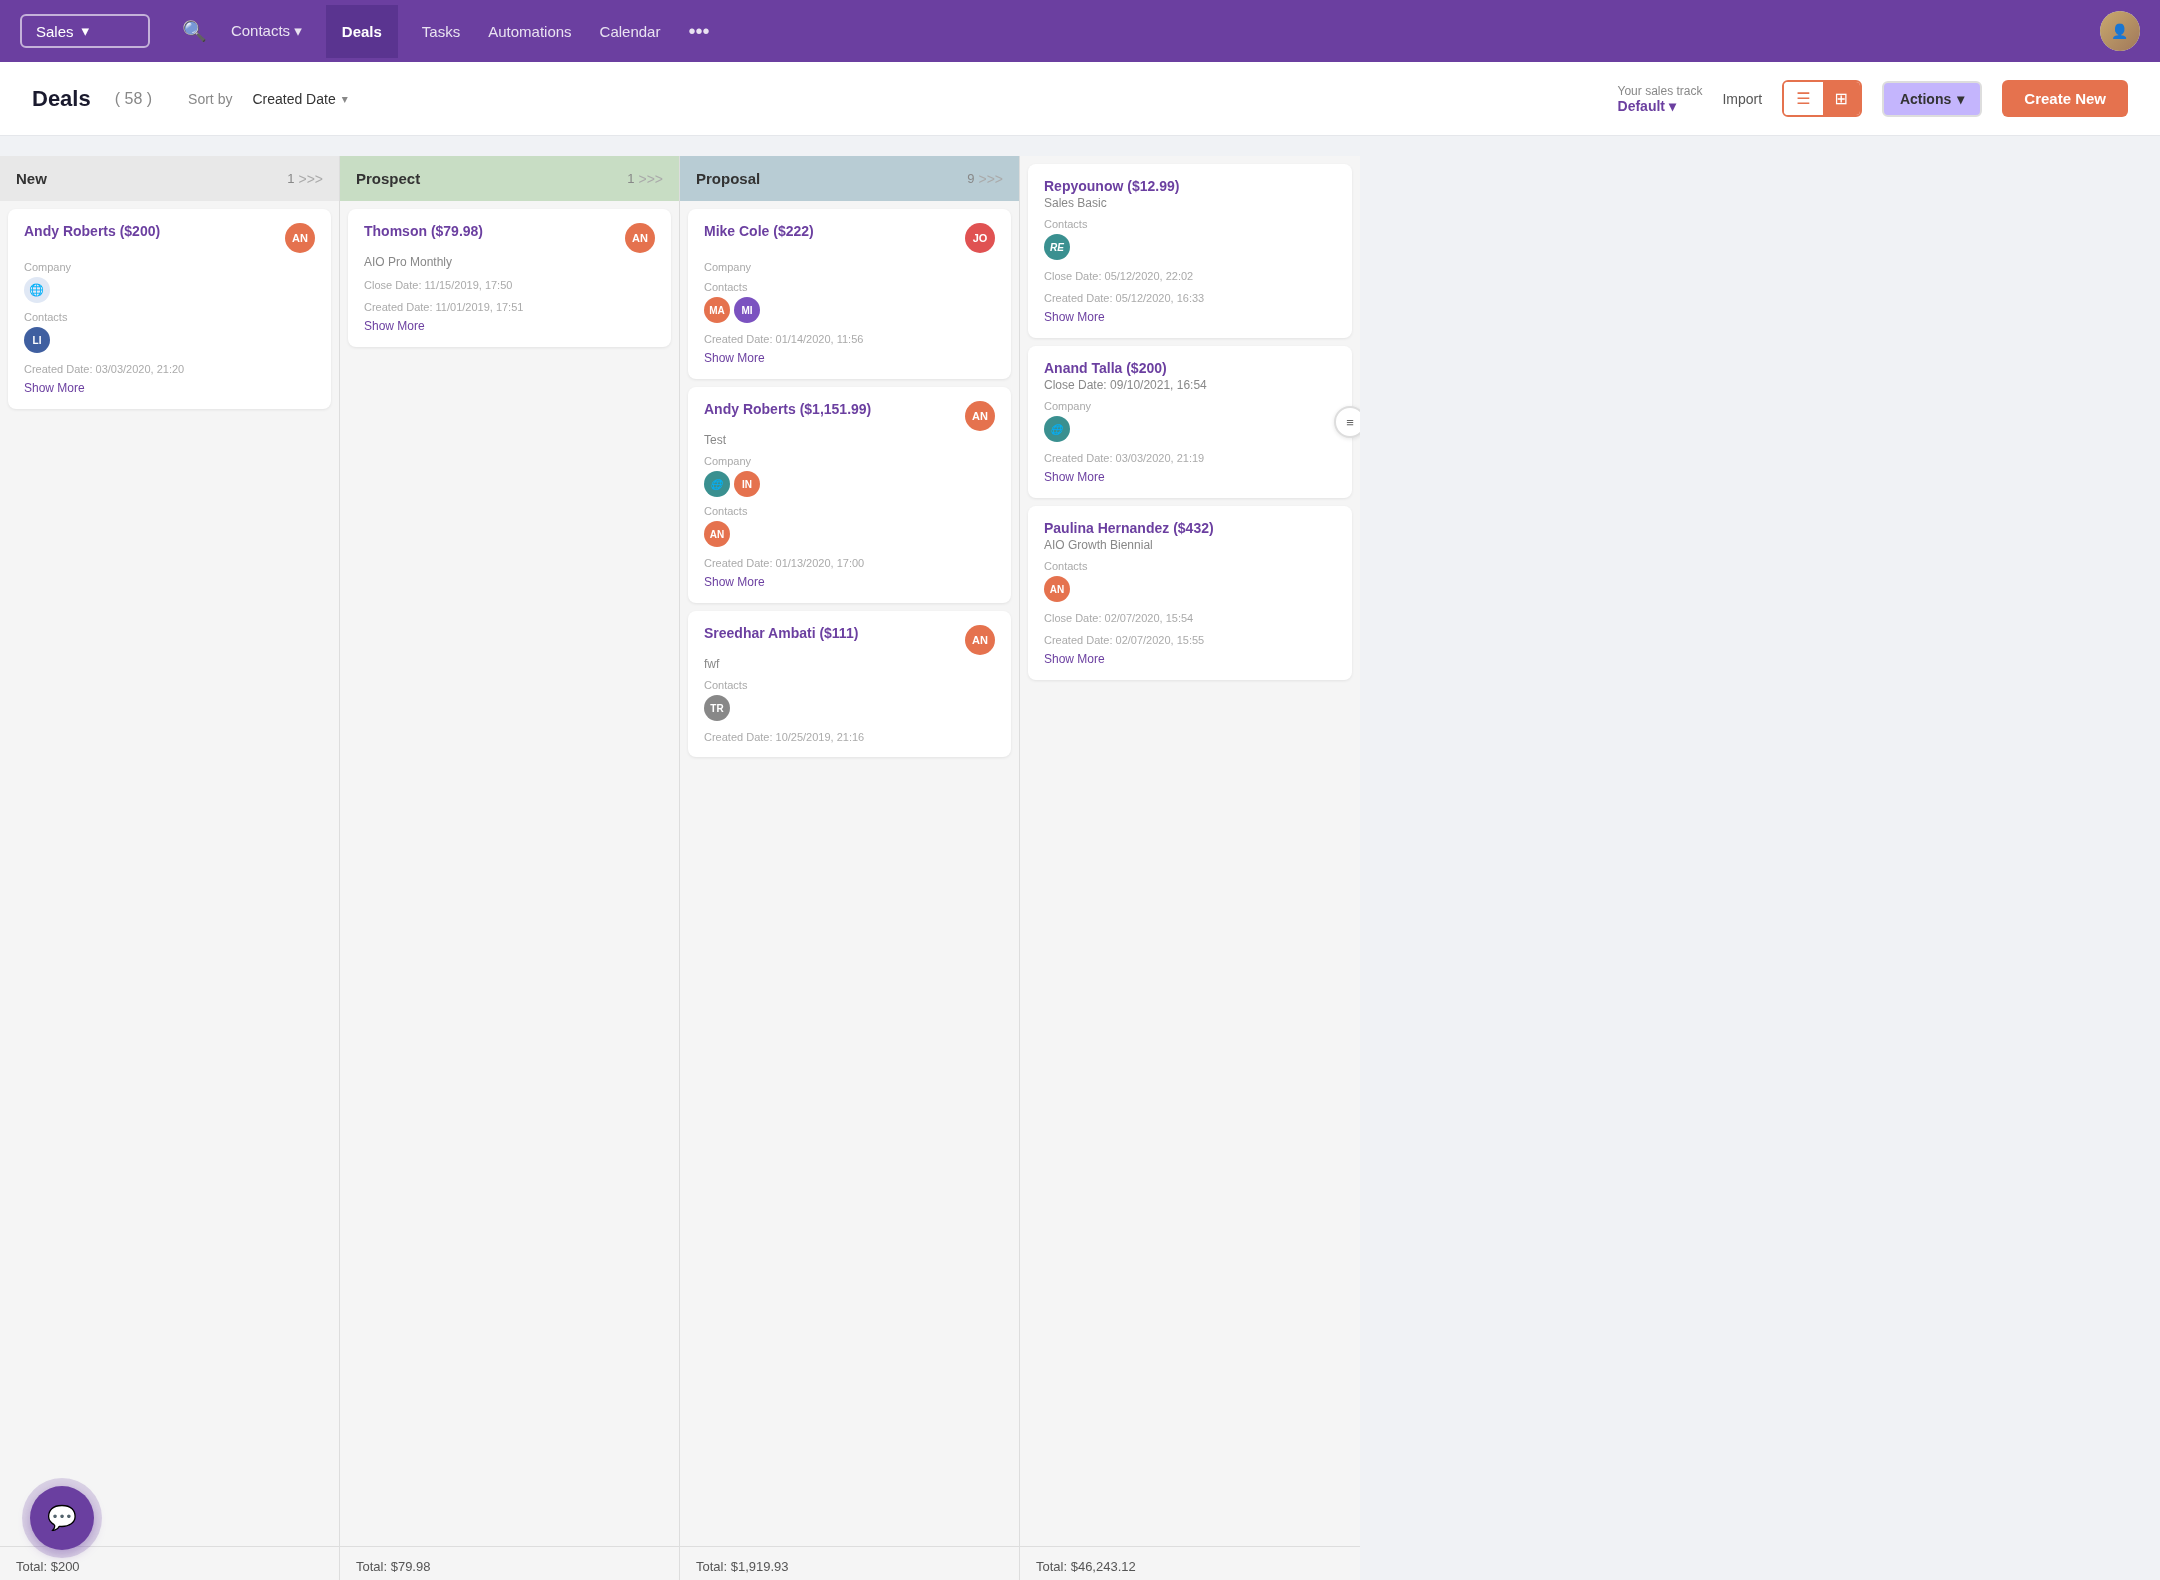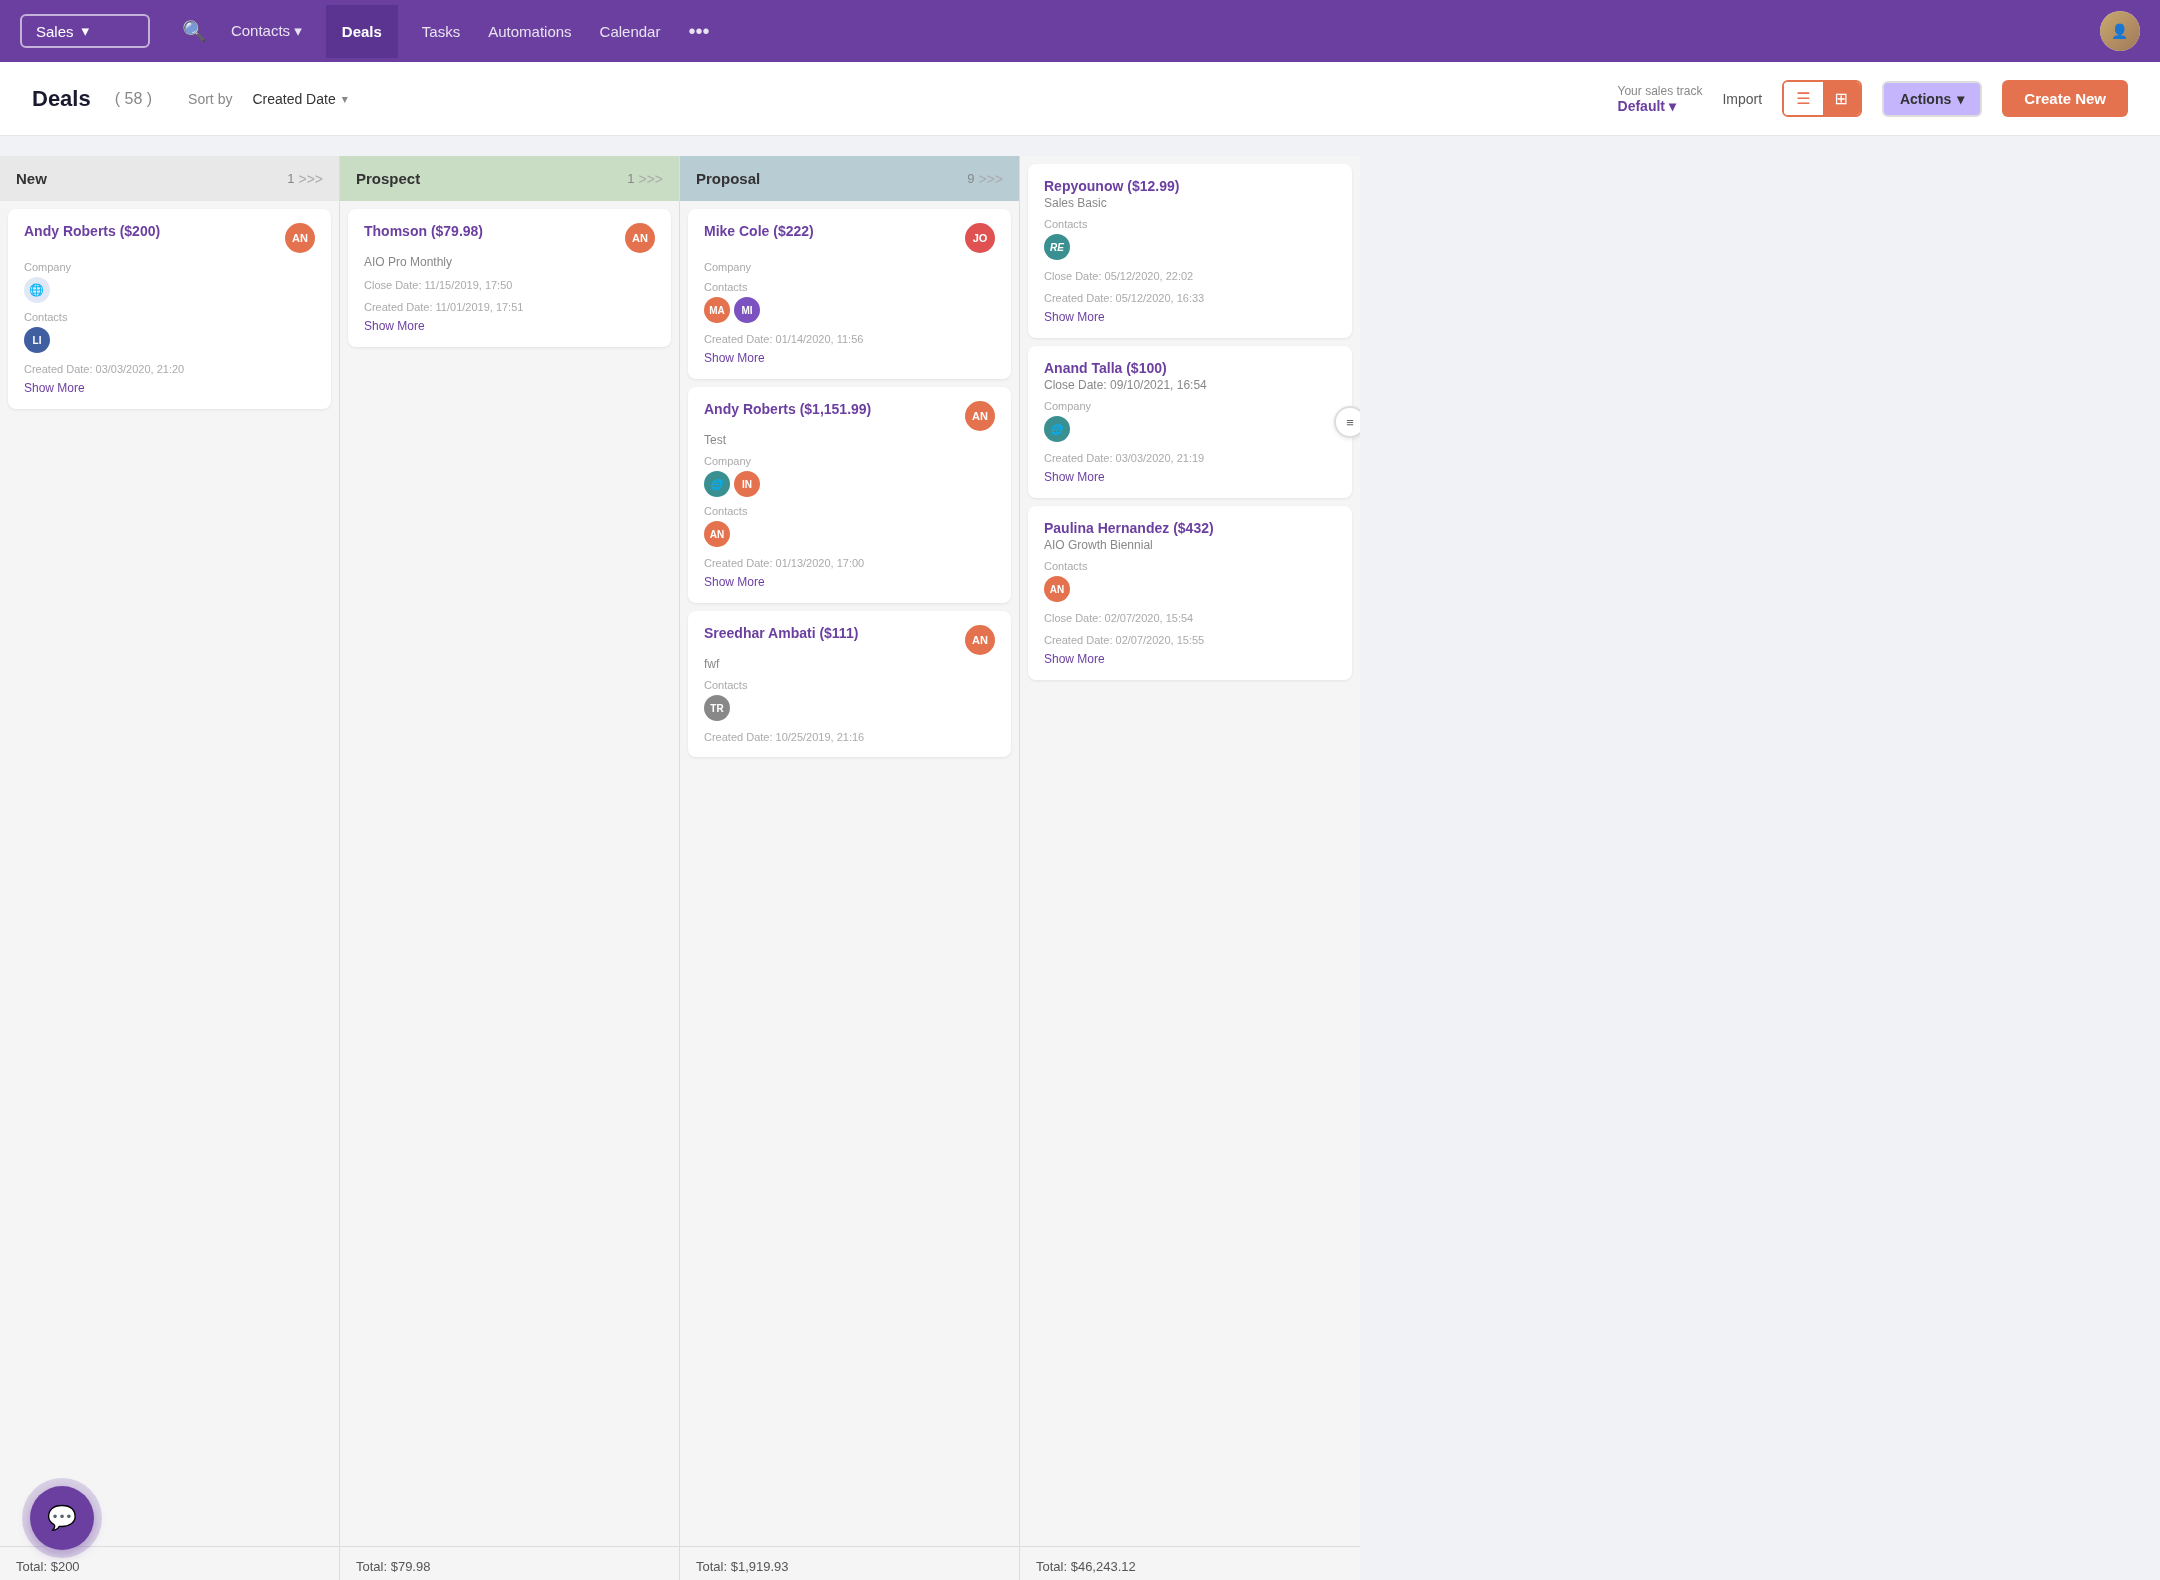--- a/index.html
+++ b/index.html
@@ -348,21 +348,21 @@
             <div class="contact-avatar ca-teal">RE</div>
           </div>
         <div class="card-date">Close Date: 05/12/2020, 22:02</div>
 
         <div class="card-date">Created Date: 05/12/2020, 16:33</div>
         <div class="card-show-more">Show More</div>
 
       </div>
         <div class="deal-card" style="position: relative;">
         <div class="card-header-row">
-          <div class="card-title">Anand Talla ($100)</div>
+          <div class="card-title">Anand Talla ($200)</div>
         </div>
         <div class="card-subtitle">Close Date: 09/10/2021, 16:54</div>
         <div class="card-label">Company</div>
         <div class="contacts-row">
           <div class="contact-avatar ca-teal">🌐</div>
         </div>
         <div class="card-date">Created Date: 03/03/2020, 21:19</div>
         <div class="card-show-more">Show More</div>
         <div class="filter-icon-btn">≡</div>
       </div>

